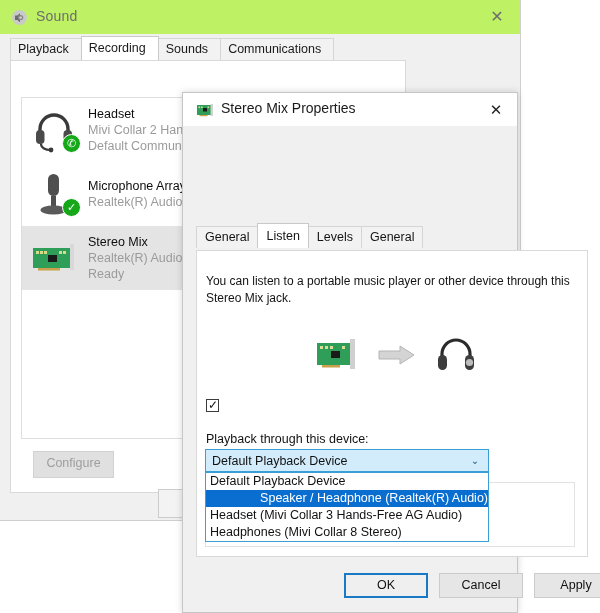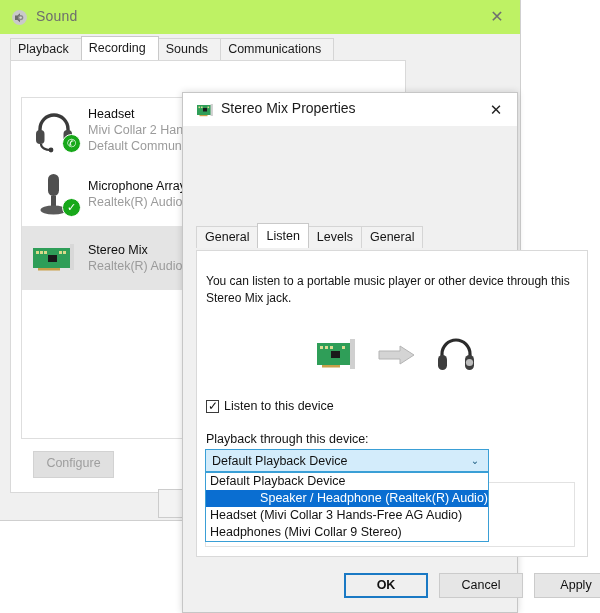--- a/index.html
+++ b/index.html
@@ -387,21 +387,20 @@
     font-size: 12.5px;
     color: #111111;
     line-height: 23px;
     text-align: center;
     cursor: default;
     box-sizing: border-box;
   }
   .dbtn.primary {
     background: #efefef;
     border: 2px solid #1a79c4;
-    font-weight: bold;
   }
   .dbtn.primary span { line-height: 21px; display: block; }
   #btn-ok { left: 161px; }
   #btn-cancel { left: 256px; }
   #btn-apply { left: 351px; }
 </style>
 </head>
 <body>
 
 <div id="root">
@@ -476,20 +475,21 @@
               <rect x="10" y="17" width="3" height="3" fill="#d9d98a"></rect>
               <rect x="14" y="17" width="3" height="3" fill="#d9d98a"></rect>
               <rect x="29" y="17" width="3" height="3" fill="#d9d98a"></rect>
               <rect x="33" y="17" width="3" height="3" fill="#d9d98a"></rect>
               <rect x="8" y="34" width="22" height="2.5" fill="#caa04a"></rect>
             </svg>
           </div>
           <div class="device-text">
             <div class="device-name">Stereo Mix</div>
             <div class="device-sub">Realtek(R) Audio</div>
+            <div class="device-sub">Ready</div>
           </div>
         </div>
 
       </div>
 
       <div class="configure-btn">Configure</div>
     </div>
 
     <div class="sound-footer-btn"></div>
     <div class="sound-scroll-thumb"></div>
@@ -549,42 +549,41 @@
             <rect x="30" y="21" width="9" height="15" rx="4.5" fill="#3d3d3d"></rect>
             <circle cx="34.5" cy="28.5" r="3.6" fill="#bdbdbd"></circle>
           </svg>
         </span>
       </div>
 
       <div class="chk-row">
         <span class="checkbox">
           <span class="tick">✓</span>
         </span>
-        <span class="chk-label">Listen to this device</span>
       </div>
 
       <div class="pb-label">Playback through this device:</div>
 
       <div class="combobox">
         <span class="cb-value">Default Playback Device</span>
         <span class="cb-arrow">⌄</span>
       </div>
 
       <div class="groupbox">
         <div class="radio-row">
           <span class="radio"></span>
           <span class="radio-label">Disable automatically to save power</span>
         </div>
       </div>
 
       <div class="dropdown">
         <div class="dd-item">Default Playback Device</div>
         <div class="dd-item highlight">Speaker / Headphone (Realtek(R) Audio)</div>
         <div class="dd-item">Headset (Mivi Collar 3 Hands-Free AG Audio)</div>
-        <div class="dd-item">Headphones (Mivi Collar 9 Stereo)</div>
+        <div class="dd-item">Headphones (Mivi Collar 8 Stereo)</div>
       </div>
 
     </div>
 
     <div class="dlg-buttons">
       <div class="dbtn primary" id="btn-ok">
         <span>OK</span>
       </div>
       <div class="dbtn" id="btn-cancel">Cancel</div>
       <div class="dbtn" id="btn-apply">Apply</div>

